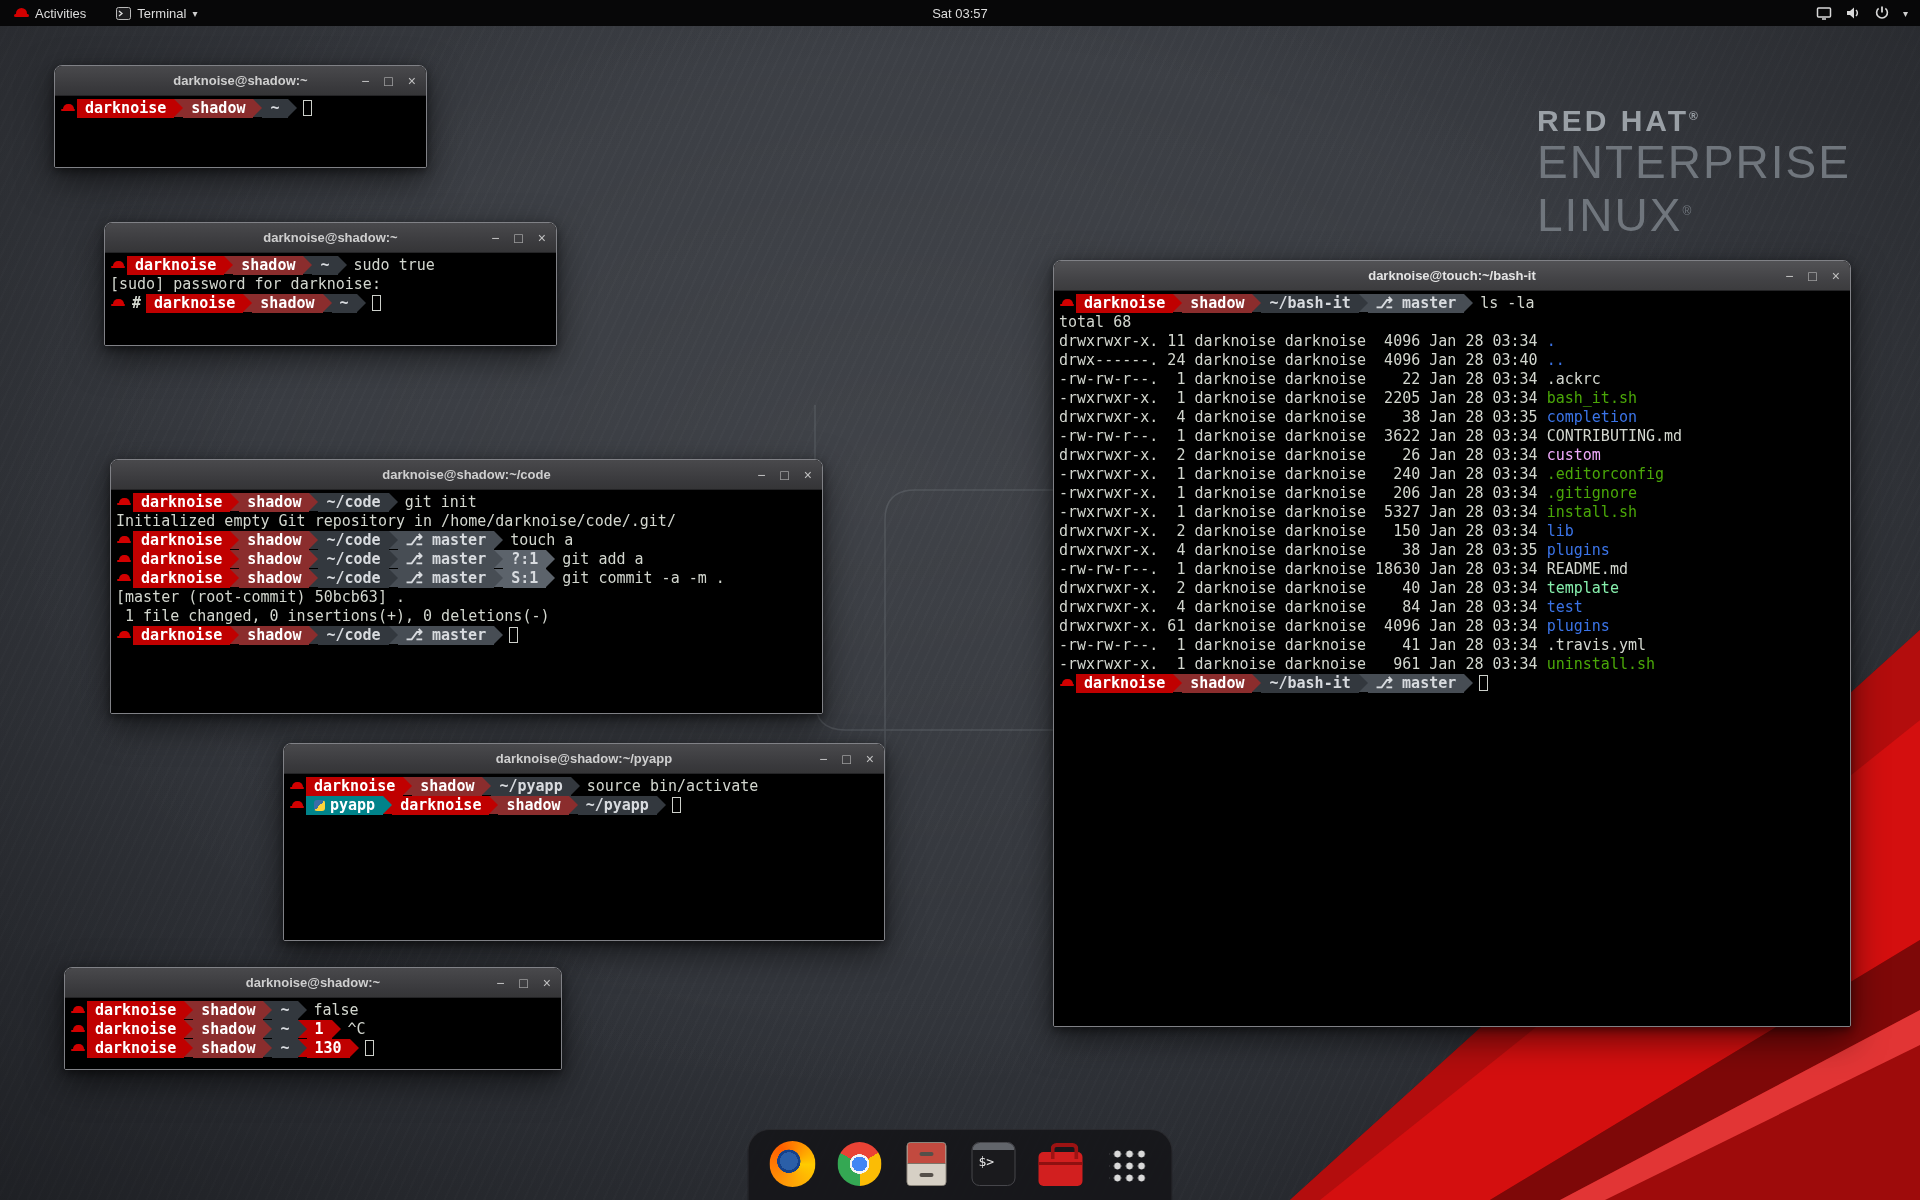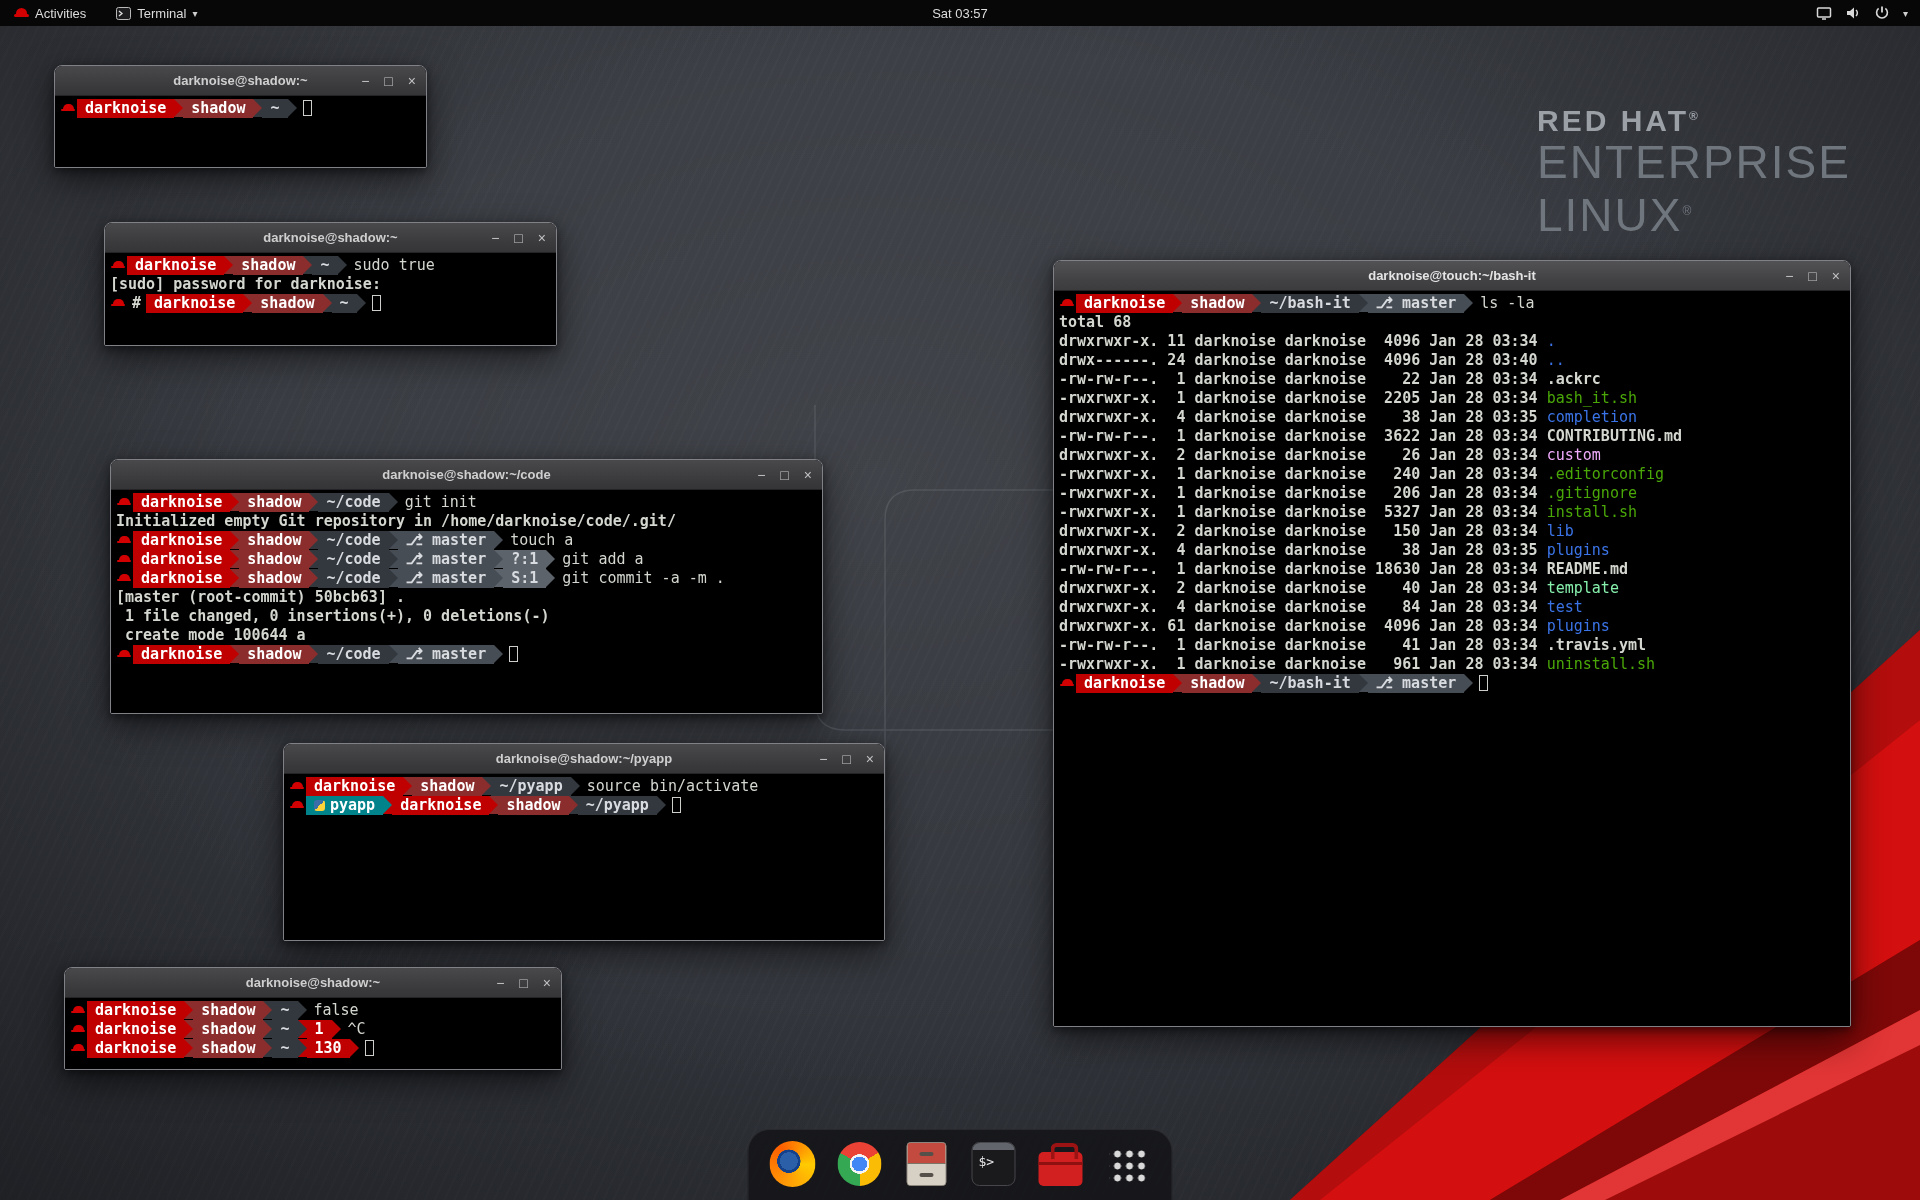--- a/index.html
+++ b/index.html
@@ -58,21 +58,21 @@
   .wbtn { color:#c2c2c2; font-size:14px; line-height:14px; cursor:default; font-weight:normal; }
   .term-body {
     background:#000; height:calc(100% - 30px); padding:3px 0 0 5px; overflow:hidden;
     font-family:"DejaVu Sans Mono", monospace; font-size:15px; color:#d3d7cf;
   }
   .tline { white-space:pre; height:19px; line-height:19px; }
   .seg { display:inline-block; padding:0 8px; height:19px; line-height:19px; font-weight:bold; color:#fff; vertical-align:top; }
   .seg-p,.seg-g,.seg-s { color:#d8dbdf; }
   .parr { display:inline-block; width:9px; height:0; border-top:9.5px solid transparent; border-bottom:9.5px solid transparent; border-left:9px solid #000; vertical-align:top; }
   .cmd { margin-left:7px; color:#d3d7cf; }
-  .tout { color:#d3d7cf;font-weight:bold; }
+  .tout { color:#d3d7cf; }
   .ptxt { color:#d3d7cf; margin:0 5px; font-weight:bold; }
   .cur { display:inline-block; width:9px; height:16px; border:1px solid #cdd0ca; margin:1px 0 0 6px; vertical-align:top; }
   .hat-ic { position:relative; width:17px; height:19px; display:inline-block; vertical-align:top; }
   .hat-ic::before { content:''; position:absolute; top:5px; left:3px; width:11px; height:5px; background:#d20000; border-radius:6px 6px 0 0; }
   .hat-ic::after  { content:''; position:absolute; top:10px; left:1px; width:14px; height:2px; background:#d20000; border-radius:2px; }
   .git-ic { font-weight:bold; }
   .py-ic { display:inline-block; width:11px; height:11px; margin:4px 5px 0 0; border-radius:3px; vertical-align:top;
     background:linear-gradient(135deg,#3a6ea8 0 50%, #ffd43b 50% 100%); }
   
   #win0 { left:54px;  top:65px;  width:373px; height:103px; }
@@ -210,21 +210,20 @@
     </span>
   </div>
   <div class="term-body">
       <div class="tline"><span class="hat-ic"></span><span class="seg seg-u" style="background: rgb(192, 0, 0);">darknoise</span><span class="parr" style="border-left-color: rgb(192, 0, 0); background: rgb(139, 45, 45);"></span><span class="seg seg-h" style="background: rgb(139, 45, 45);">shadow</span><span class="parr" style="border-left-color: rgb(139, 45, 45); background: rgb(51, 56, 62);"></span><span class="seg seg-p" style="background: rgb(51, 56, 62);">~/code</span><span class="parr" style="border-left-color: rgb(51, 56, 62);"></span><span class="cmd">git init</span></div>
       <div class="tline"><span class="tout">Initialized empty Git repository in /home/darknoise/code/.git/</span></div>
       <div class="tline"><span class="hat-ic"></span><span class="seg seg-u" style="background: rgb(192, 0, 0);">darknoise</span><span class="parr" style="border-left-color: rgb(192, 0, 0); background: rgb(139, 45, 45);"></span><span class="seg seg-h" style="background: rgb(139, 45, 45);">shadow</span><span class="parr" style="border-left-color: rgb(139, 45, 45); background: rgb(51, 56, 62);"></span><span class="seg seg-p" style="background: rgb(51, 56, 62);">~/code</span><span class="parr" style="border-left-color: rgb(51, 56, 62); background: rgb(71, 77, 84);"></span><span class="seg seg-g" style="background: rgb(71, 77, 84);"><span class="git-ic">⎇ </span>master</span><span class="parr" style="border-left-color: rgb(71, 77, 84);"></span><span class="cmd">touch a</span></div>
       <div class="tline"><span class="hat-ic"></span><span class="seg seg-u" style="background: rgb(192, 0, 0);">darknoise</span><span class="parr" style="border-left-color: rgb(192, 0, 0); background: rgb(139, 45, 45);"></span><span class="seg seg-h" style="background: rgb(139, 45, 45);">shadow</span><span class="parr" style="border-left-color: rgb(139, 45, 45); background: rgb(51, 56, 62);"></span><span class="seg seg-p" style="background: rgb(51, 56, 62);">~/code</span><span class="parr" style="border-left-color: rgb(51, 56, 62); background: rgb(71, 77, 84);"></span><span class="seg seg-g" style="background: rgb(71, 77, 84);"><span class="git-ic">⎇ </span>master</span><span class="parr" style="border-left-color: rgb(71, 77, 84); background: rgb(92, 99, 107);"></span><span class="seg seg-s" style="background: rgb(92, 99, 107);">?:1</span><span class="parr" style="border-left-color: rgb(92, 99, 107);"></span><span class="cmd">git add a</span></div>
       <div class="tline"><span class="hat-ic"></span><span class="seg seg-u" style="background: rgb(192, 0, 0);">darknoise</span><span class="parr" style="border-left-color: rgb(192, 0, 0); background: rgb(139, 45, 45);"></span><span class="seg seg-h" style="background: rgb(139, 45, 45);">shadow</span><span class="parr" style="border-left-color: rgb(139, 45, 45); background: rgb(51, 56, 62);"></span><span class="seg seg-p" style="background: rgb(51, 56, 62);">~/code</span><span class="parr" style="border-left-color: rgb(51, 56, 62); background: rgb(71, 77, 84);"></span><span class="seg seg-g" style="background: rgb(71, 77, 84);"><span class="git-ic">⎇ </span>master</span><span class="parr" style="border-left-color: rgb(71, 77, 84); background: rgb(92, 99, 107);"></span><span class="seg seg-s" style="background: rgb(92, 99, 107);">S:1</span><span class="parr" style="border-left-color: rgb(92, 99, 107);"></span><span class="cmd">git commit -a -m .</span></div>
       <div class="tline"><span class="tout">[master (root-commit) 50bcb63] .</span></div>
       <div class="tline"><span class="tout"> 1 file changed, 0 insertions(+), 0 deletions(-)</span></div>
-      <div class="tline"><span class="tout"> create mode 100644 a</span></div>
       <div class="tline"><span class="hat-ic"></span><span class="seg seg-u" style="background: rgb(192, 0, 0);">darknoise</span><span class="parr" style="border-left-color: rgb(192, 0, 0); background: rgb(139, 45, 45);"></span><span class="seg seg-h" style="background: rgb(139, 45, 45);">shadow</span><span class="parr" style="border-left-color: rgb(139, 45, 45); background: rgb(51, 56, 62);"></span><span class="seg seg-p" style="background: rgb(51, 56, 62);">~/code</span><span class="parr" style="border-left-color: rgb(51, 56, 62); background: rgb(71, 77, 84);"></span><span class="seg seg-g" style="background: rgb(71, 77, 84);"><span class="git-ic">⎇ </span>master</span><span class="parr" style="border-left-color: rgb(71, 77, 84);"></span><span class="cur"></span></div>
     </div>
 </div>
 
 <div class="term-window" id="win3">
   <div class="titlebar">
     <span>darknoise@shadow:~/pyapp</span>
     <span class="winbtns">
       <span class="wbtn">−</span>
       <span class="wbtn">□</span>

